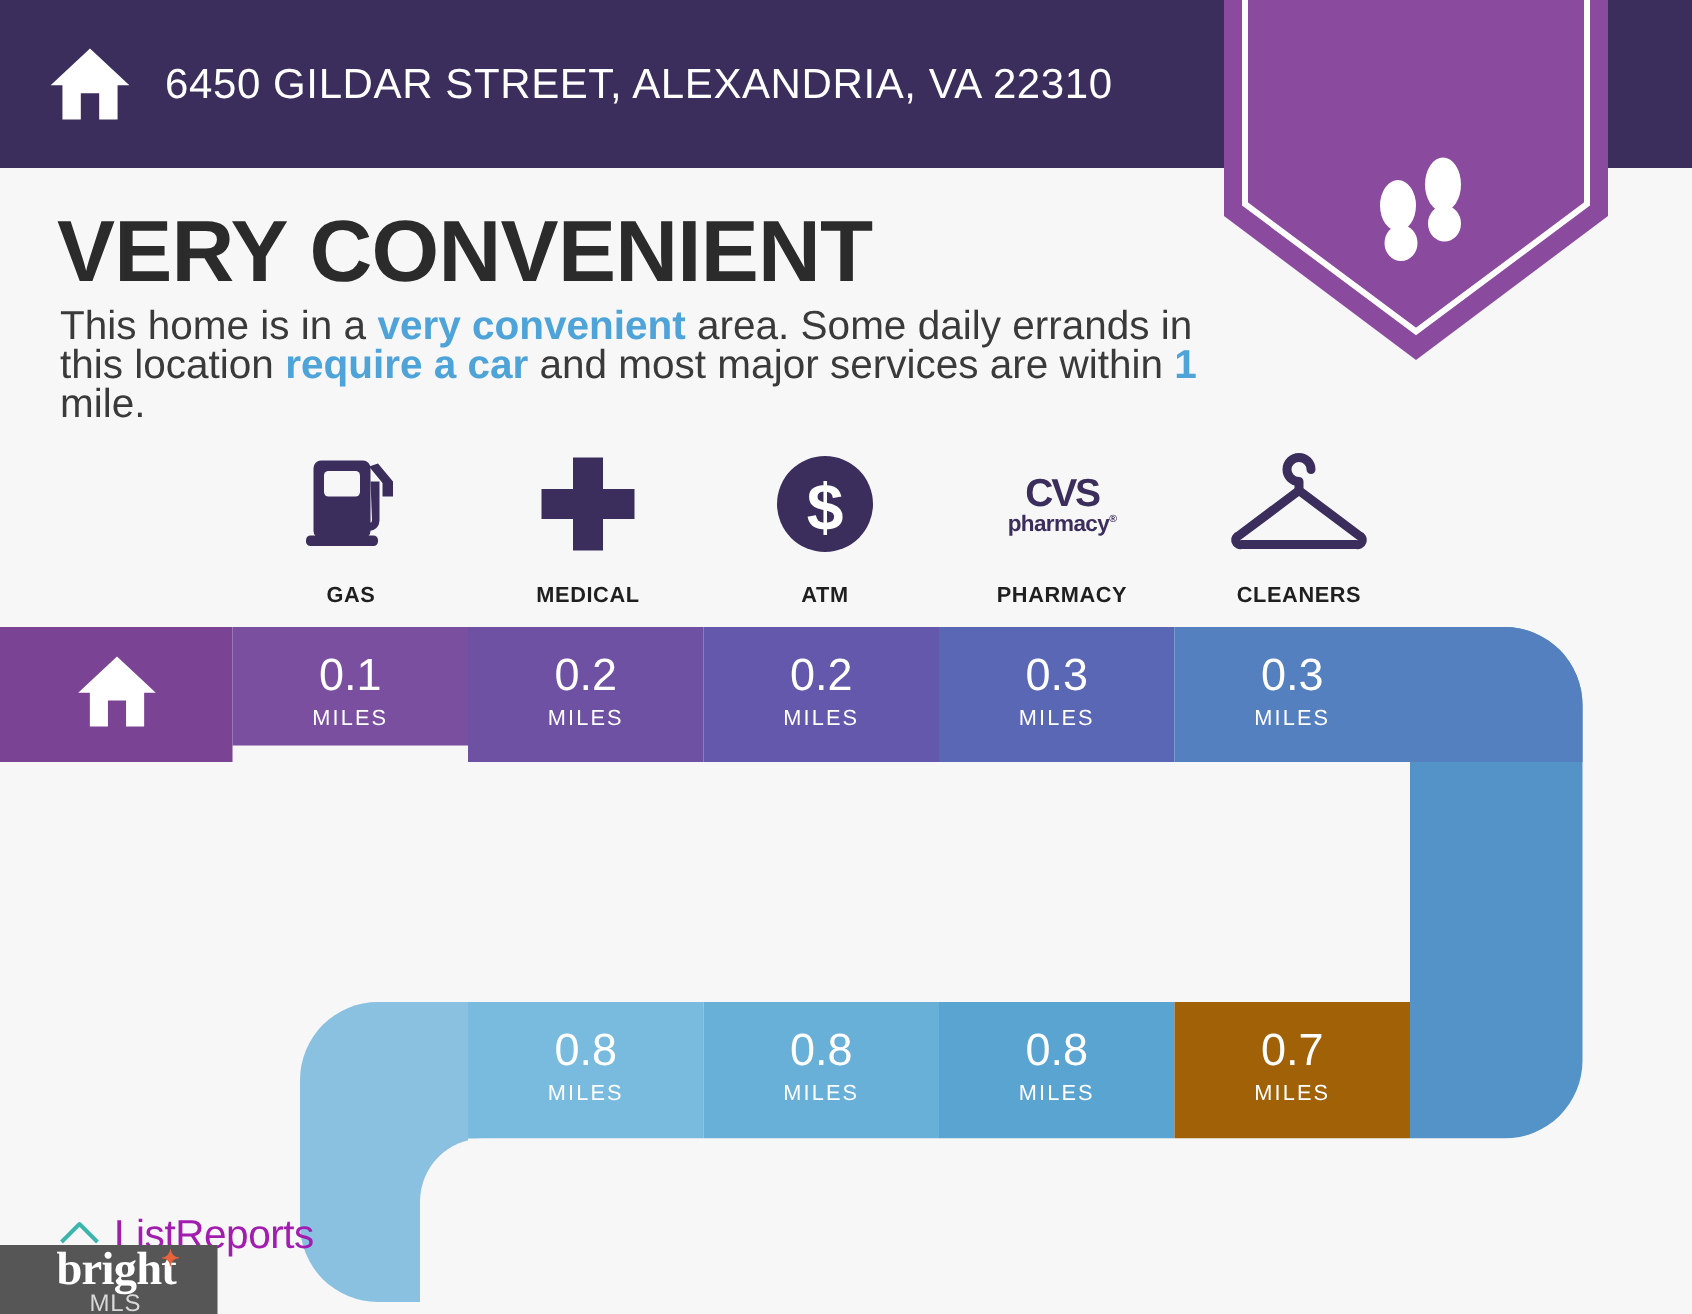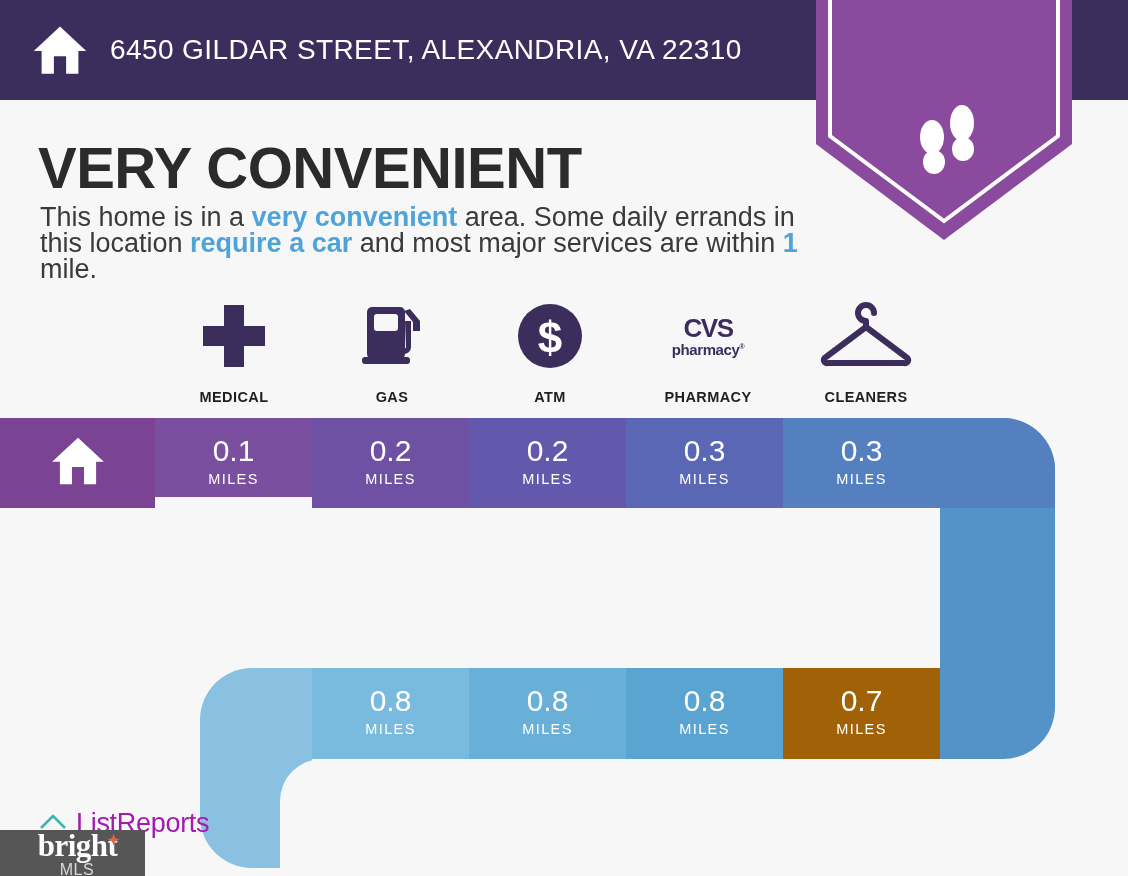--- a/index.html
+++ b/index.html
@@ -6,21 +6,21 @@
   html,body { width:1128px; height:876px; }
   body {
     font-family: "Liberation Sans", sans-serif;
     background:#f7f7f8;
     position:relative;
     overflow:hidden;
   }
 
   
   .header {
-    position:absolute; left:0; top:0; width:1128px; height:100px;
+    position:absolute; left:0; top:0; width:1128px; height:112px;
     background:#3c2e5c;
     display:flex; align-items:center;
   }
   .header-home-icon { margin-left:32px; width:56px; height:56px; display:block; }
   .header-address {
     margin-left:22px;
     color:#ffffff;
     font-size:28px;
     letter-spacing:0.4px;
     font-weight:400;
@@ -163,39 +163,39 @@
 <div class="headline">VERY CONVENIENT</div>
 <div class="subtext">
   <span>This home is in a </span><b>very convenient</b><span> area. Some daily errands in this location </span><b>require a car</b><span> and most major services are within </span><b>1</b><span> mile.</span>
 </div>
 
 <div class="cat-row cat-row-1">
 
   <div class="cat">
     <div class="cat-art">
       <svg width="74" height="74" viewBox="0 0 74 74" aria-hidden="true">
-        <path fill="#3c2e5c" d="M27 6 h20 v21 h21 v20 h-21 v21 h-20 v-21 h-21 v-20 h21 Z" rx="3"></path>
-      </svg>
-    </div>
-    <div class="cat-label">MEDICAL</div>
-  </div>
-
-  <div class="cat">
-    <div class="cat-art">
-      <svg width="74" height="74" viewBox="0 0 74 74" aria-hidden="true">
         <g fill="#3c2e5c">
           <rect x="12" y="8" width="38" height="52" rx="5"></rect>
           <rect x="19" y="15" width="24" height="17" rx="3" fill="#f7f7f8"></rect>
           <rect x="7" y="58" width="48" height="7" rx="3"></rect>
           <path d="M50 22 h6 v26 a7 7 0 0 1 -14 0 v-8 h6 v8 a1.5 1.5 0 0 0 3 0 Z"></path>
           <path d="M55 10 l10 12 v10 h-7 v-9 l-9 -11 Z"></path>
         </g>
       </svg>
     </div>
     <div class="cat-label">GAS</div>
+  </div>
+
+  <div class="cat">
+    <div class="cat-art">
+      <svg width="74" height="74" viewBox="0 0 74 74" aria-hidden="true">
+        <path fill="#3c2e5c" d="M27 6 h20 v21 h21 v20 h-21 v21 h-20 v-21 h-21 v-20 h21 Z" rx="3"></path>
+      </svg>
+    </div>
+    <div class="cat-label">MEDICAL</div>
   </div>
 
   <div class="cat">
     <div class="cat-art">
       <svg width="74" height="74" viewBox="0 0 74 74" aria-hidden="true">
         <circle cx="37" cy="37" r="32" fill="#3c2e5c"></circle>
         <text x="37" y="54" text-anchor="middle" fill="#ffffff" font-family="Liberation Sans, sans-serif" font-size="44" font-weight="700">$</text>
       </svg>
     </div>
     <div class="cat-label">ATM</div>

